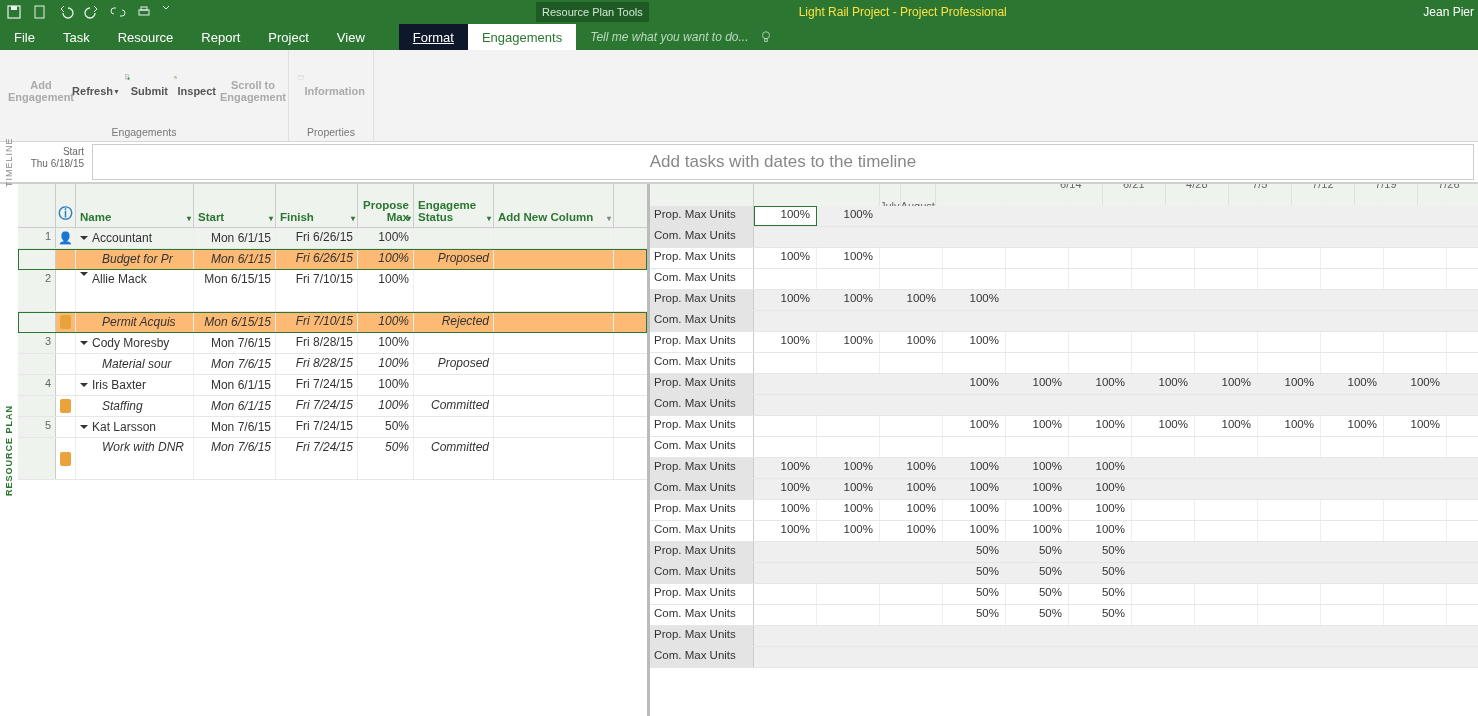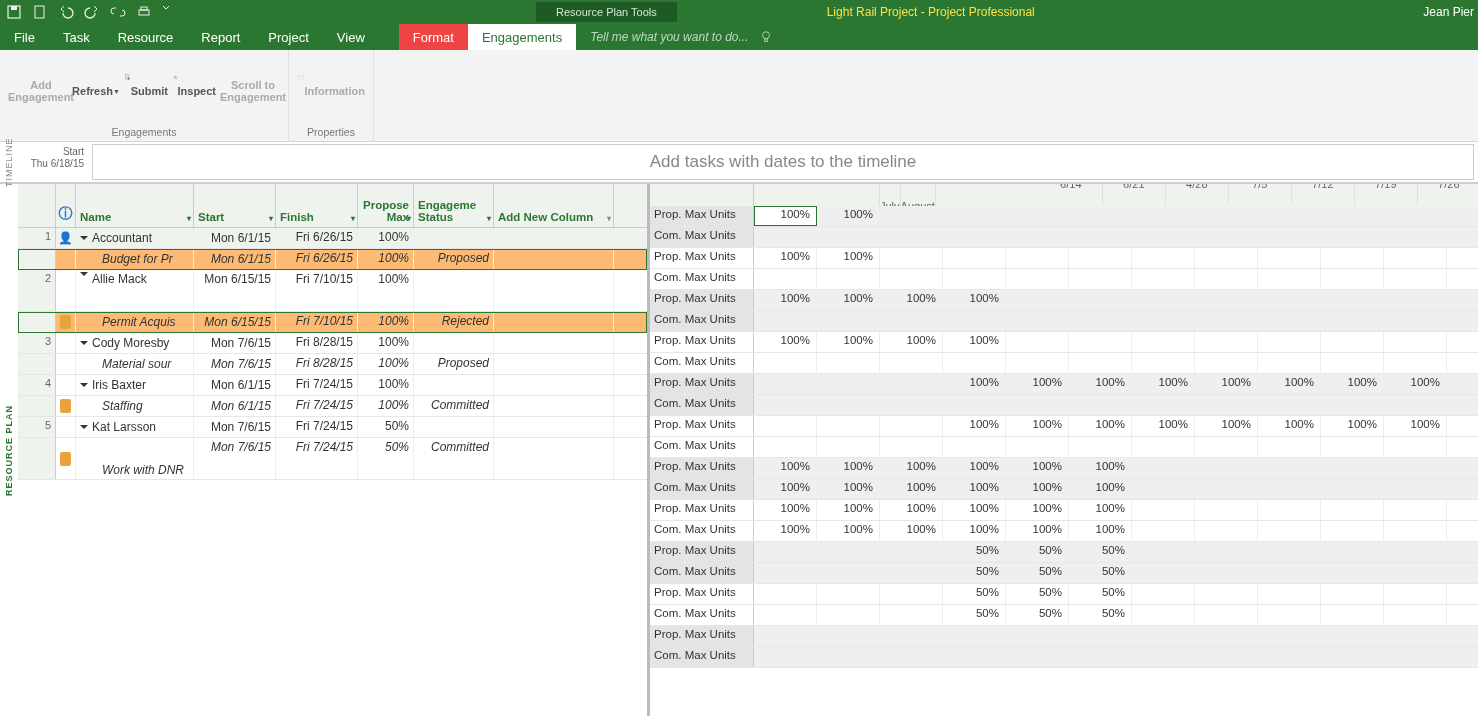--- a/index.html
+++ b/index.html
@@ -3,29 +3,29 @@
 <meta charset="utf-8">
 <style>
 * { box-sizing: border-box; margin: 0; padding: 0; font-family: "Segoe UI", Tahoma, sans-serif; }
 body { width: 1478px; height: 716px; overflow: hidden; background: #fff; font-size: 12px; color: #333; }
 
 
 .titlebar { height: 24px; background: #2b7630; display: flex; align-items: center; color: #fff; }
 .qat { display: flex; align-items: center; gap: 10px; padding: 0 6px; }
 .qat .ico { width: 16px; height: 16px; display: inline-block; opacity: .9; }
 .title-section { flex: 1; display: flex; align-items: center; }
-.tool-tab-title { background: #1e5b24; padding: 4px 20px; font-size: 11px; color: #d0e6d2; margin-left: 360px; }
+.tool-tab-title { background: #1e5b24; padding: 4px 6px; font-size: 11px; color: #d0e6d2; margin-left: 360px; }
 .app-title { margin-left: 150px; color: #fde047; font-size: 12px; }
 .user-name { padding-right: 4px; font-size: 12px; }
 
 
 .ribbon-tabs { height: 26px; background: #2b7630; display: flex; align-items: stretch; color: #fff; font-size: 13px; }
 .ribbon-tabs .tab { padding: 4px 14px; cursor: pointer; display: flex; align-items: center; }
 .ribbon-tabs .tab.active { background: #fff; color: #2b7630; }
-.ribbon-tabs .tab.contextual { background: #ef4444; }
+.ribbon-tabs .tab.contextual { background: #0f172a; text-decoration: underline; }
 .ribbon-tabs .search { margin-left: 14px; color: #bcd9bf; font-style: italic; display: flex; align-items: center; gap: 10px; font-size: 12px; }
 
 
 .ribbon { height: 92px; background: #f3f3f3; border-bottom: 1px solid #d5d5d5; display: flex; }
 .ribbon-group { border-right: 1px solid #e0e0e0; padding: 4px 8px 0; display: flex; flex-direction: column; align-items: center; }
 .ribbon-group-items { display: flex; gap: 4px; flex: 1; }
 .ribbon-btn { display: flex; flex-direction: row; align-items: center; justify-content: space-between; width: 60px; padding-top: 4px; font-size: 11px; text-align: center; cursor: pointer; color: #555; font-weight: bold; }
 .ribbon-btn.disabled { color: #aaa; }
 .ribbon-btn .bigico { width: 32px; height: 32px; margin-bottom: 2px; }
 .ribbon-group-label { font-size: 10.5px; color: #777; padding: 2px 0 3px; text-align: center; width: 100%; }
@@ -380,21 +380,21 @@
           <div class="cell col-finish right" style="align-items:flex-start">Fri 7/24/15</div>
           <div class="cell col-max right" style="align-items:flex-start">50%</div>
           <div class="cell col-status right" style="align-items:flex-start"></div>
           <div class="cell col-add"></div>
         </div>
         <div class="lrow child double">
           <div class="cell col-rownum"></div>
           <div class="cell col-ind">
             <span class="engage-ico"></span>
           </div>
-          <div class="cell col-name" style="white-space:normal;align-items:flex-end">
+          <div class="cell col-name" style="white-space:normal;align-items:flex-start">
             <span style="padding-left:22px">Work with DNR</span>
           </div>
           <div class="cell col-start right" style="white-space:normal;align-items:flex-start;text-align:right;justify-content:flex-end">Mon 7/6/15</div>
           <div class="cell col-finish right" style="align-items:flex-start">Fri 7/24/15</div>
           <div class="cell col-max right" style="align-items:flex-start">50%</div>
           <div class="cell col-status right" style="align-items:flex-start">Committed</div>
           <div class="cell col-add"></div>
         </div>
       </div>
   </div>

